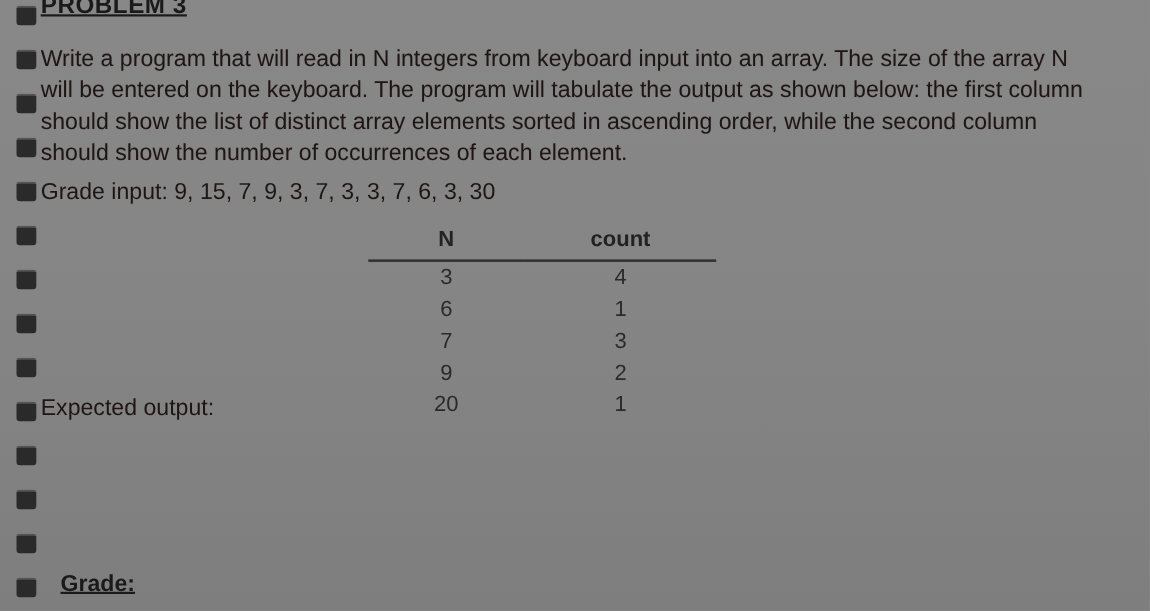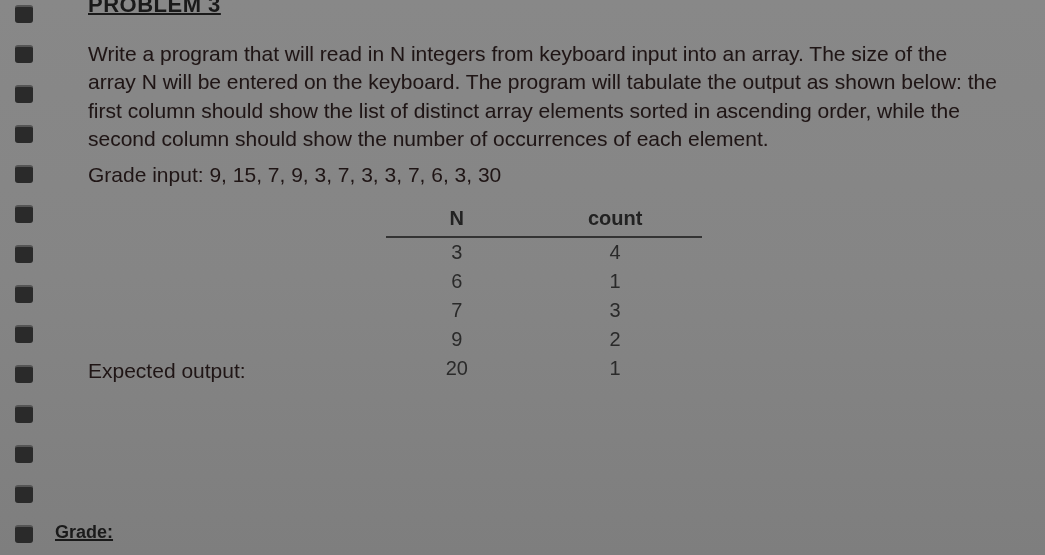--- a/index.html
+++ b/index.html
@@ -15,21 +15,21 @@
       position: relative;
       overflow: hidden;
     }
     .page {
       position: absolute;
       left: 0;
       top: 0;
       width: 100%;
       height: 100%;
       background: linear-gradient(to bottom, #888 0%, #858585 50%, #7e7e7e 100%);
-      padding: 0 45px 0 88px;
+      padding: 0 45px 0 37px;
     }
     .spiral-binding {
       position: absolute;
       left: 15px;
       top: 0;
       bottom: 0;
       width: 25px;
       display: flex;
       flex-direction: column;
       justify-content: flex-start;
@@ -90,21 +90,21 @@
     .output-table td {
       padding: 3px 60px;
       text-align: center;
       font-size: 20px;
       color: #2a2a2a;
     }
     .grade-label {
       position: absolute;
       bottom: 12px;
       left: 55px;
-      font-size: 18px;
+      font-size: 21px;
       font-weight: bold;
       color: #1a1a1a;
       text-decoration: underline;
       text-decoration-thickness: 2px;
     }
   </style>
 </head>
 <body>
 
 <div class="page">

